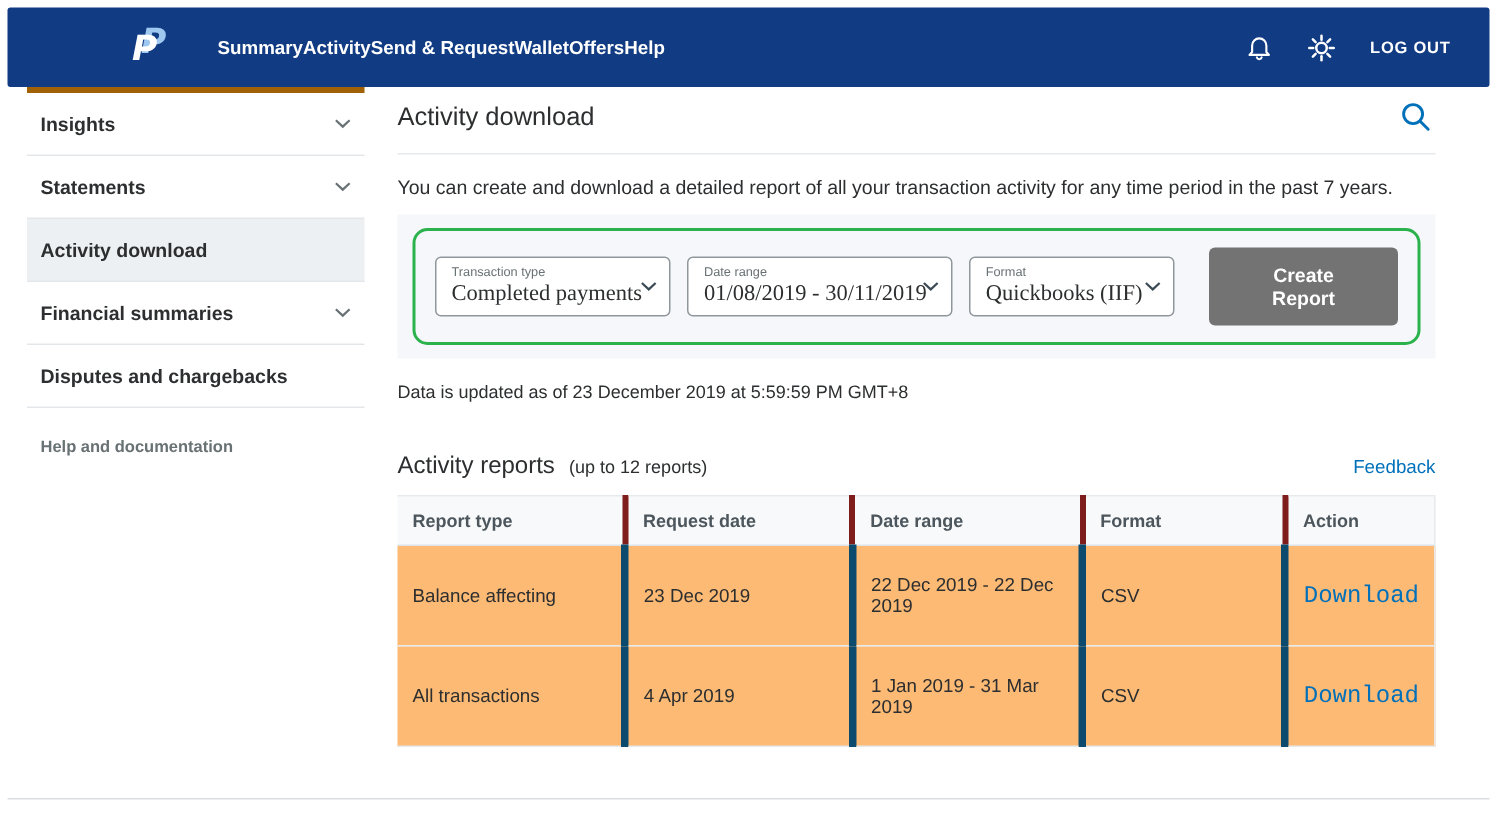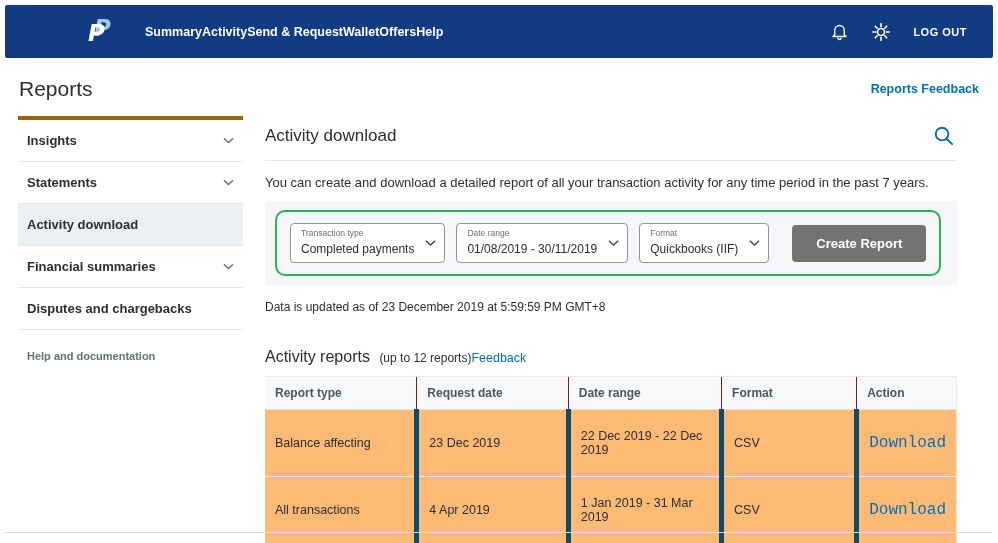--- a/index.html
+++ b/index.html
@@ -49,36 +49,36 @@
   .main-header { display:flex; justify-content:space-between; align-items:center; padding: 4px 2px 13px 0; border-bottom:1px solid #e6eaec; }
   .main-title { font-size: 17px; font-weight: 400; }
   .desc { font-size: 13px; margin: 14px 0 11px; }
 
   .filter-panel { background:#f5f7fa; padding: 9px 10px; }
   .green-box { display:inline-flex; align-items:center; gap: 11px;
     border: 2px solid #2bb24c; border-radius: 10px; padding: 11px 13px; }
   .dropdown { position:relative; background:#fff; border:1px solid #8f979b; border-radius:4px;
     padding: 4px 30px 5px 10px; cursor:pointer; }
   .dd-label { display:block; font-size: 8.5px; color:#687173; line-height: 1.3; }
-  .dd-value { font-size: 12px; color:#2c2e2f; white-space:nowrap; }
+  .dd-value { font-size: 15px; color:#2c2e2f; white-space:nowrap;font-family:Liberation Serif, serif; }
   .dd-chevron { position:absolute; right: 8px; top: 50%; transform: translateY(-50%); color:#3b4a54; display:flex; }
   .create-btn { background:#737373; color:#fff; border:none; border-radius:4px;
     font-family: inherit; font-size: 13px; font-weight:700; padding: 11px 24px; margin-left: 12px; cursor:pointer; }
 
   .updated { font-size: 12px; margin-top: 15px; }
 
-  .reports-row { display:flex; align-items:baseline; margin-top: 34px; }
+  .reports-row { display:flex; justify-content:space-between; align-items:baseline; margin-top: 34px; }
   .reports-title { font-size: 16px; font-weight: 400; }
   .reports-sub { font-size: 12px; margin-left: 5px; }
   .refresh { font-size: 12.5px; }
 
   table.reports-table { width:100%; border-collapse:collapse; margin-top: 10px; border-right: 1px solid #e6eaec; }
   .reports-table thead th { background:#f7f9fa; text-align:left; font-size:12px; font-weight:700; color:#4c565c;
     padding: 9px 10px; border-top:1px solid #e6eaec; border-bottom:1px solid #dfe4e7; }
-  .reports-table thead th + th { border-left:1px solid #7f1d1d; }
+  .reports-table thead th + th { border-left:4px solid #7f1d1d; }
   .reports-table tbody td { padding: 19px 10px; font-size: 12.5px; border-bottom:1px solid #e6eaec; background:#fdba74; }
   .reports-table tbody td + td { border-left:5px solid #0c4a6e; }
   .col-type { width:156px; } .col-req { width:157px; } .col-range { width:160px; } .col-fmt { width:140px; }
   .dl-link { font-size: 16px; font-family: Liberation Mono, monospace; }
 </style>
 </head>
 <body>
 
 <div class="page">
 
@@ -112,24 +112,20 @@
           <line x1="5.1" y1="5.1" x2="7.3" y2="7.3"></line>
             <line x1="16.7" y1="16.7" x2="18.9" y2="18.9"></line>
           <line x1="5.1" y1="18.9" x2="7.3" y2="16.7"></line>
             <line x1="16.7" y1="7.3" x2="18.9" y2="5.1"></line>
         </svg>
       </button>
       <a class="logout">LOG OUT</a>
     </div>
   </div>
 
-  <div class="reports-header">
-    <div class="page-title">Reports</div>
-    <a class="link feedback-link">Reports Feedback</a>
-  </div>
 
   <div class="content">
 
     <div class="sidebar">
       <div class="side-item">
         <span>Insights</span>
         <span class="side-chevron">
           <svg width="11" height="7" viewBox="0 0 12 7">
               <polyline points="1,1 6,5.6 11,1" fill="none" stroke="currentColor" stroke-width="1.6"></polyline>
             </svg>

